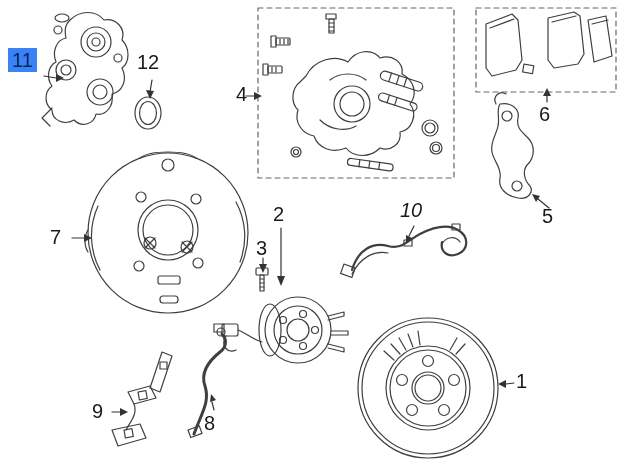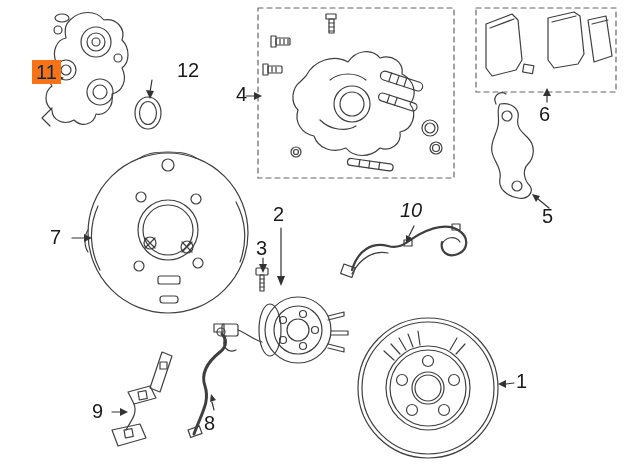--- a/index.html
+++ b/index.html
@@ -254,16 +254,16 @@
   <div class="callout" style="left:516px; top:371px;">1</div>
   <div class="callout" style="left:273px; top:204px;">2</div>
   <div class="callout" style="left:256px; top:238px;">3</div>
   <div class="callout" style="left:236px; top:84px;">4</div>
   <div class="callout" style="left:542px; top:206px;">5</div>
   <div class="callout" style="left:539px; top:104px;">6</div>
   <div class="callout" style="left:50px;  top:227px;">7</div>
   <div class="callout" style="left:204px; top:413px;">8</div>
   <div class="callout" style="left:92px;  top:401px;">9</div>
   <div class="callout" style="left:400px; top:200px;font-style:italic;">10</div>
-  <div class="callout highlight" style="left: 8px; top: 60px; background-color: #f97316; margin-left: 24px;">11</div>
-  <div class="callout" style="left:137px; top:60px;margin-left:40px;">12</div>
+  <div class="callout highlight" style="left: 8px; top: 48px; background-color: #3b82f6;">11</div>
+  <div class="callout" style="left:137px; top:52px;">12</div>
 
 </div>
 
 </body></html>

